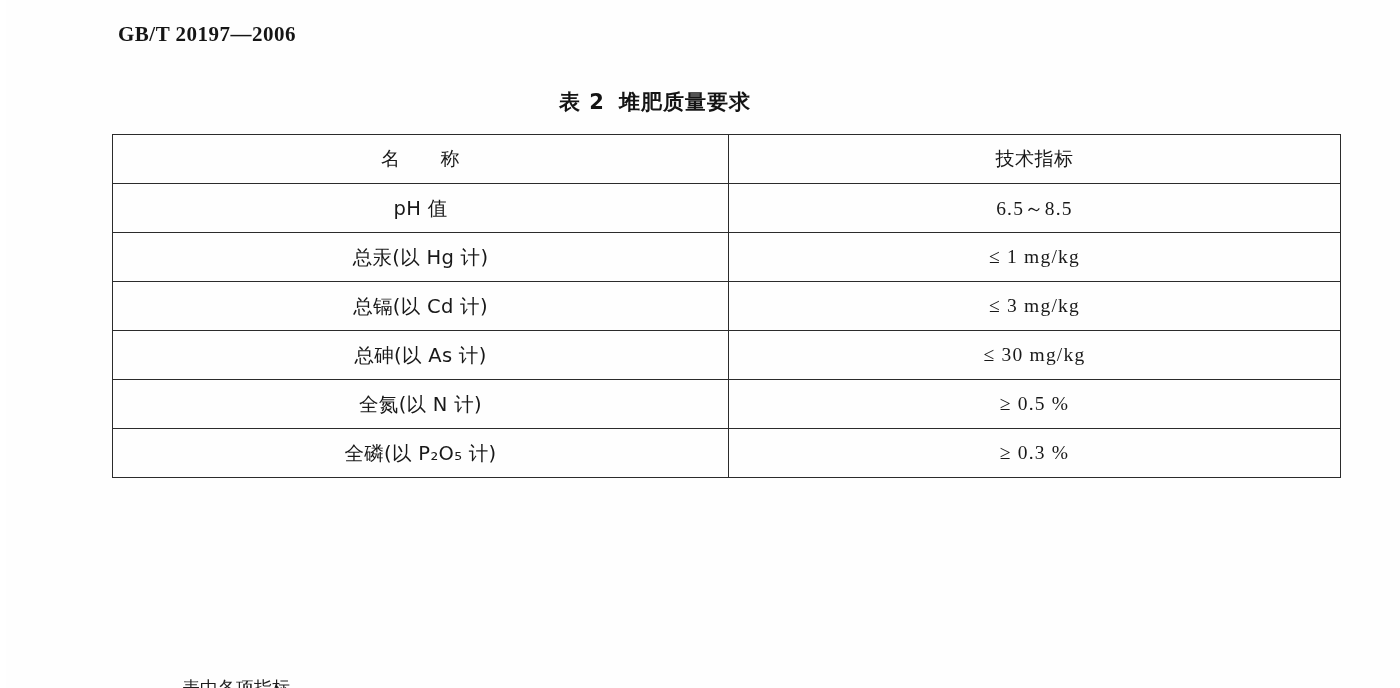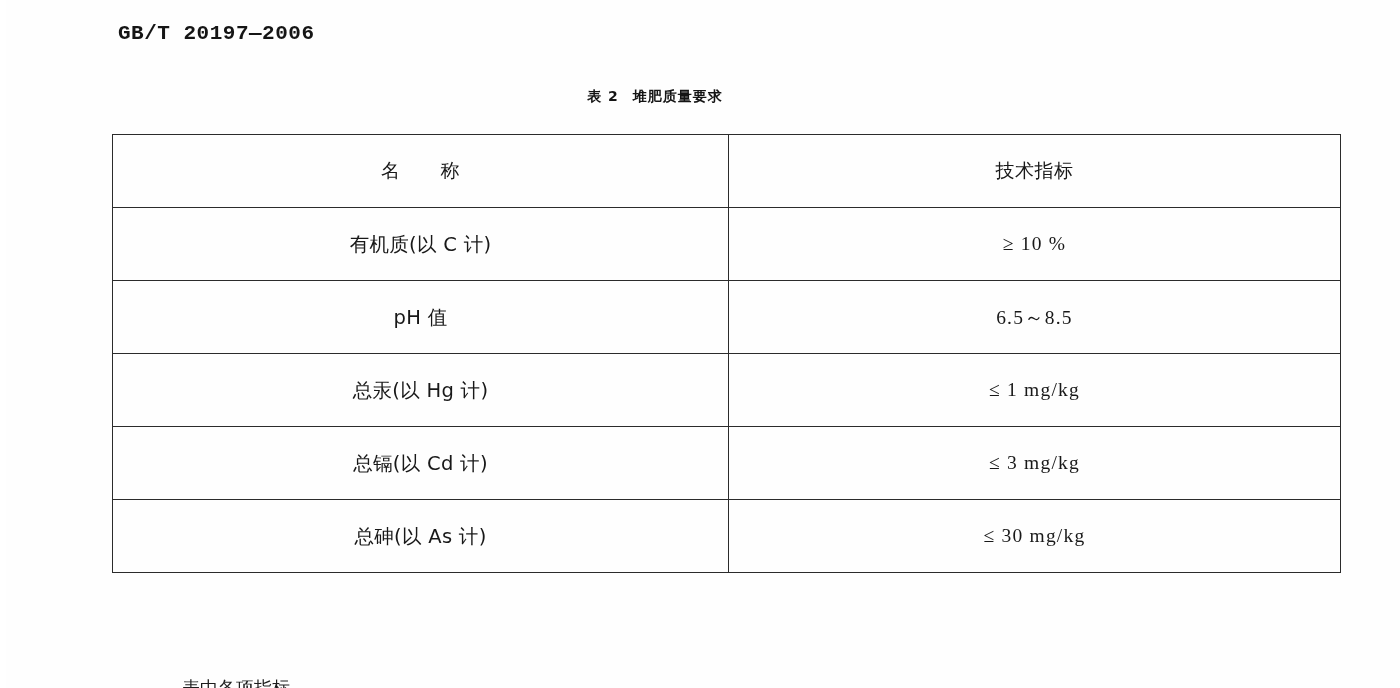--- a/index.html
+++ b/index.html
@@ -20,33 +20,33 @@
     left: 0;
     top: 0;
     width: 1400px;
     height: 688px;
     background: #fefefe;
   }
   .std-code {
     position: absolute;
     left: 118px;
     top: 22px;
-    font-family: Liberation Mono, monospace;
+    font-family: Liberation Serif, serif;
     font-weight: bold;
     font-size: 21px;
     letter-spacing: 0.5px;
     color: #151515;
   }
   .table-caption {
     position: absolute;
     left: 0;
     top: 88px;
     width: 1310px;
     text-align: center;
-    font-size: 14px;
+    font-size: 21px;
     font-weight: bold;
     letter-spacing: 1px;
     color: #141414;
     font-family: "DejaVu Sans", "Liberation Sans", sans-serif;
   }
   .table-caption .cap-num {
     margin-right: 14px;
   }
   .data-table {
     position: absolute;
@@ -60,21 +60,21 @@
   .data-table col.c2 { width: 612px; }
   .data-table th,
   .data-table td {
     border: 1.6px solid #2b2b2b;
     height: 48px;
     text-align: center;
     vertical-align: middle;
     font-size: 19.5px;
     font-weight: normal;
     color: #181818;
-    padding: 12px;
+    padding: 0;
   }
   .data-table thead th {
     font-family: "DejaVu Sans", "Liberation Sans", sans-serif;
     font-size: 19px;
     letter-spacing: 0.5px;
   }
   .hdr-name .sp {
     display: inline-block;
     width: 40px;
   }
@@ -126,38 +126,42 @@
       <col class="c2">
     </colgroup>
     <thead>
       <tr>
         <th class="hdr-name"><span>名</span><span class="sp"></span><span>称</span></th>
         <th>技术指标</th>
       </tr>
     </thead>
     <tbody>
       <tr>
-        <td class="name-cell">有机质(以 C 计)</td>
-        <td class="val-cell">≥ 10 %</td>
-      </tr>
-      <tr>
         <td class="name-cell">pH 值</td>
         <td class="val-cell">6.5～8.5</td>
       </tr>
       <tr>
         <td class="name-cell">总汞(以 Hg 计)</td>
         <td class="val-cell">≤ 1 mg/kg</td>
       </tr>
       <tr>
         <td class="name-cell">总镉(以 Cd 计)</td>
         <td class="val-cell">≤ 3 mg/kg</td>
       </tr>
       <tr>
         <td class="name-cell">总砷(以 As 计)</td>
         <td class="val-cell">≤ 30 mg/kg</td>
       </tr>
+      <tr>
+        <td class="name-cell">全氮(以 N 计)</td>
+        <td class="val-cell">≥ 0.5 %</td>
+      </tr>
+      <tr>
+        <td class="name-cell">全磷(以 P₂O₅ 计)</td>
+        <td class="val-cell">≥ 0.3 %</td>
+      </tr>
     </tbody>
   </table>
 
   <div class="footer-hint">表中各项指标</div>
 
   <div class="scan-edge-left"></div>
 </div>
 
 </body></html>

